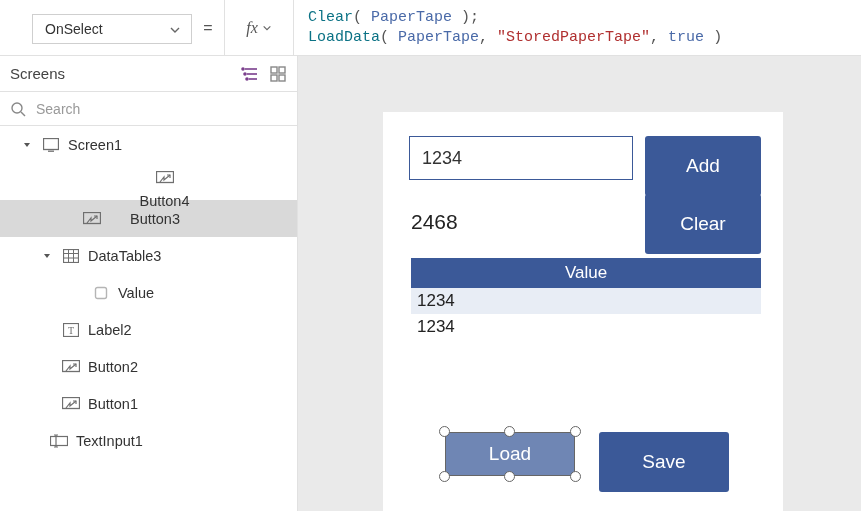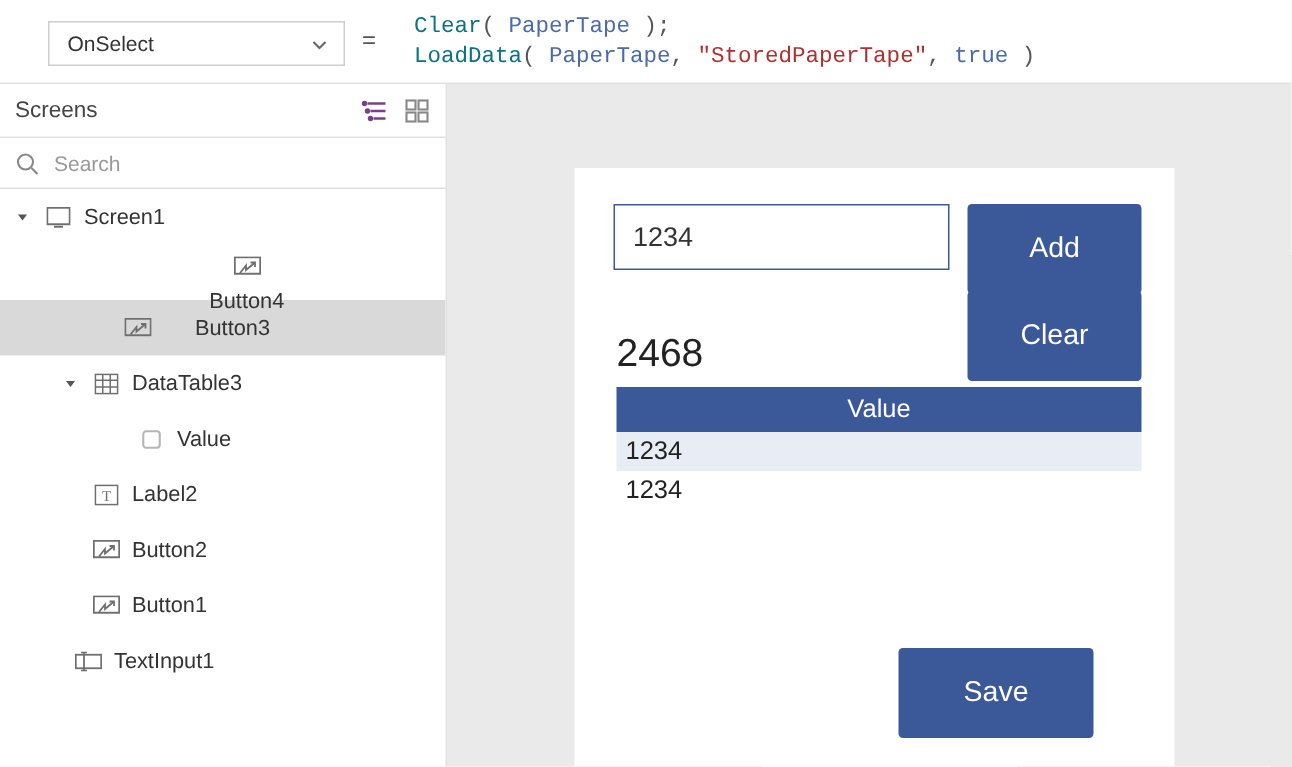--- a/index.html
+++ b/index.html
@@ -16,21 +16,21 @@
   
   .topbar {
     display: flex;
     align-items: stretch;
     height: 56px;
     border-bottom: 1px solid #e1e1e1;
     background: #fff;
   }
   .property-select {
     margin: 14px 0 14px 32px;
-    width: 198px;
+    width: 160px;
     height: 30px;
     border: 1px solid #cfcfcf;
     display: flex;
     align-items: center;
     justify-content: space-between;
     padding: 0 10px 0 12px;
     background: #fff;
   }
   .chev-down {
     width: 12px; height: 12px;
@@ -174,22 +174,22 @@
     background: #3b5998;
     color: #fff;
     display:flex; align-items:center; justify-content:center;
     font-size: 19px;
     border-radius: 3px;
   }
   .btn-add { left: 262px; top: 24px; width: 116px; }
   .btn-clear { left: 262px; top: 82px; width: 116px; }
   .lbl2468 {
     position:absolute;
-    left: 28px; top: 108px;
-    font-size: 26px; color:#222;
+    left: 28px; top: 98px;
+    font-size: 21px; color:#222;
   }
   .datatable {
     position:absolute;
     left: 28px; top: 146px;
     width: 350px;
   }
   .dt-header {
     background: #3b5998;
     color: #fff;
     text-align: center;
@@ -238,20 +238,26 @@
 <div class="topbar">
   <div class="property-select">
     <span>OnSelect</span>
     <span class="chev-down">
       <svg viewBox="0 0 12 12" width="12" height="12">
           <path d="M2 4 L6 8 L10 4" fill="none" stroke="#666" stroke-width="1.4"></path>
         </svg>
     </span>
   </div>
   <div class="equals">=</div>
+  <div class="fx-box">
+    <span>fx</span>
+    <svg viewBox="0 0 12 12" width="10" height="10">
+        <path d="M2 4 L6 8 L10 4" fill="none" stroke="#666" stroke-width="1.4"></path>
+      </svg>
+  </div>
   <div class="formula" id="formula"><span class="tok-fn">Clear</span><span class="tok-punc">( </span><span class="tok-id">PaperTape</span><span class="tok-punc"> );</span>
 <span class="tok-fn">LoadData</span><span class="tok-punc">( </span><span class="tok-id">PaperTape</span><span class="tok-punc">, </span><span class="tok-str">"StoredPaperTape"</span><span class="tok-punc">, </span><span class="tok-kw">true</span><span class="tok-punc"> )</span></div>
 </div>
 
 <div class="main">
 
   <div class="left">
     <div class="panel-header">
       <span class="panel-title">Screens</span>
       <span class="panel-tools">
@@ -280,21 +286,21 @@
       </span>
     </div>
     <div class="search-row">
       <svg viewBox="0 0 16 16" width="16" height="16">
           <circle cx="7" cy="7" r="5" fill="none" stroke="#888" stroke-width="1.4"></circle>
           <line x1="11" y1="11" x2="15" y2="15" stroke="#888" stroke-width="1.4"></line>
         </svg>
       <input type="text" placeholder="Search" style="">
     </div>
     <div class="tree" id="tree">
-        <div class="tree-item" style="padding-left: 8px;">
+        <div class="tree-item" style="padding-left: 20px;">
           <span class="caret">
             <svg width="8" height="8" viewBox="0 0 8 8">
               <path d="M1 2 L4 6 L7 2" fill="#555"></path>
             </svg>
           </span>
           <span class="ticon">
             <svg width="16" height="14" viewBox="0 0 16 14">
               <rect x="0.5" y="0.5" width="15" height="11" fill="none" stroke="#6f6f6f" stroke-width="1.3"></rect>
               <line x1="5" y1="13.2" x2="11" y2="13.2" stroke="#6f6f6f" stroke-width="1.3"></line>
             </svg>
@@ -407,19 +413,30 @@
         </div>
         <div class="lbl2468">2468</div>
         <div class="btn btn-clear">
           <span>Clear</span>
         </div>
         <div class="datatable">
           <div class="dt-header">Value</div>
           <div class="dt-row alt">1234</div>
           <div class="dt-row">1234</div>
         </div>
+        <div class="btn-load-wrap">
+          <div class="btn-load">
+            <span>Load</span>
+          </div>
+          <div class="handle h-tl"></div>
+          <div class="handle h-tm"></div>
+          <div class="handle h-tr"></div>
+          <div class="handle h-bl"></div>
+          <div class="handle h-bm"></div>
+          <div class="handle h-br"></div>
+        </div>
         <div class="btn btn-save">
           <span>Save</span>
         </div>
       </div>
     </div>
   </div>
 </div>
 
 </body></html>

